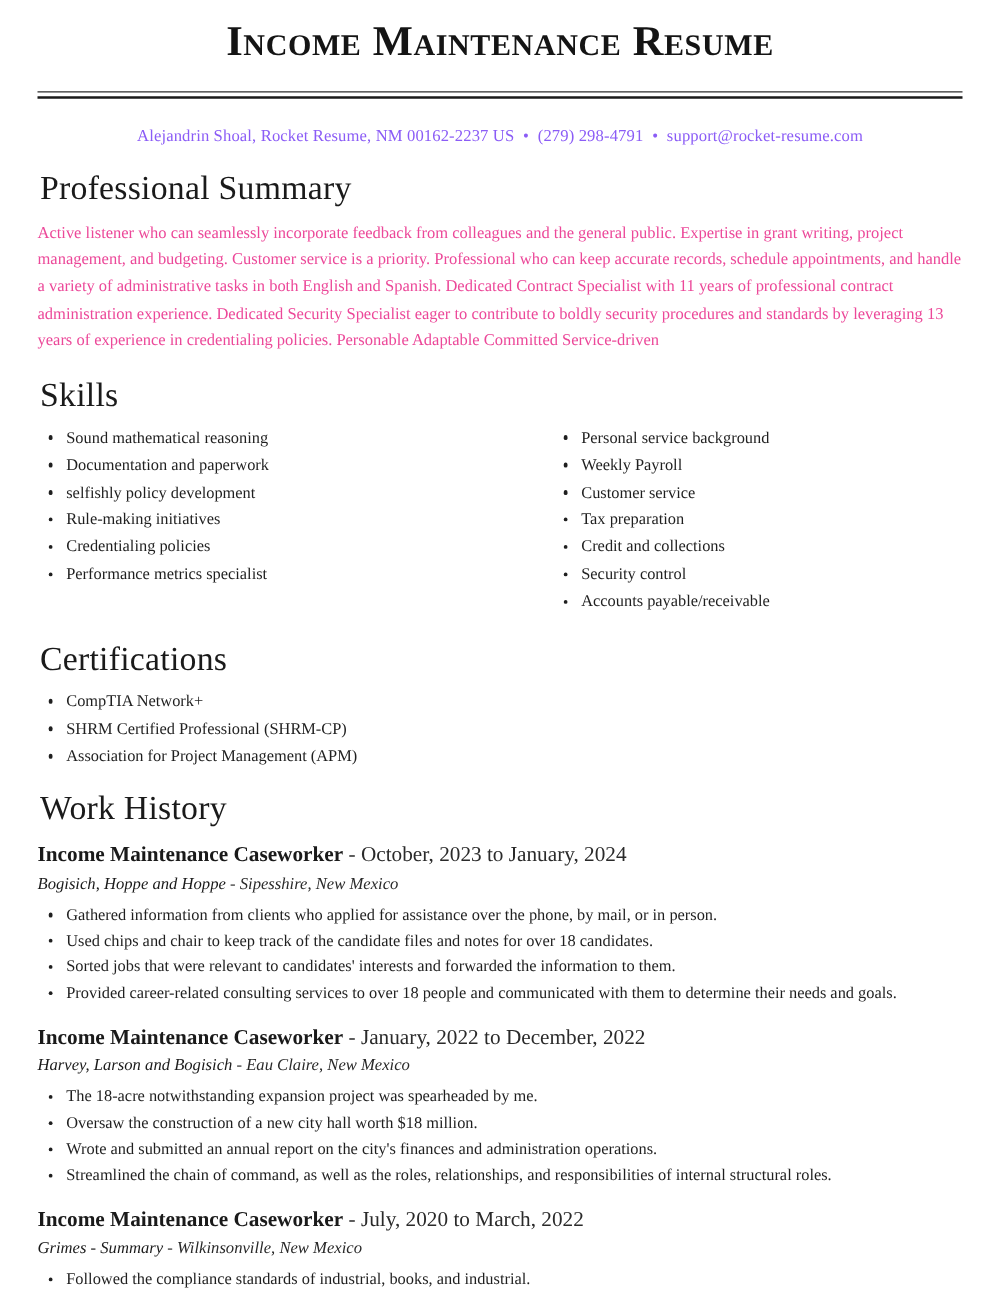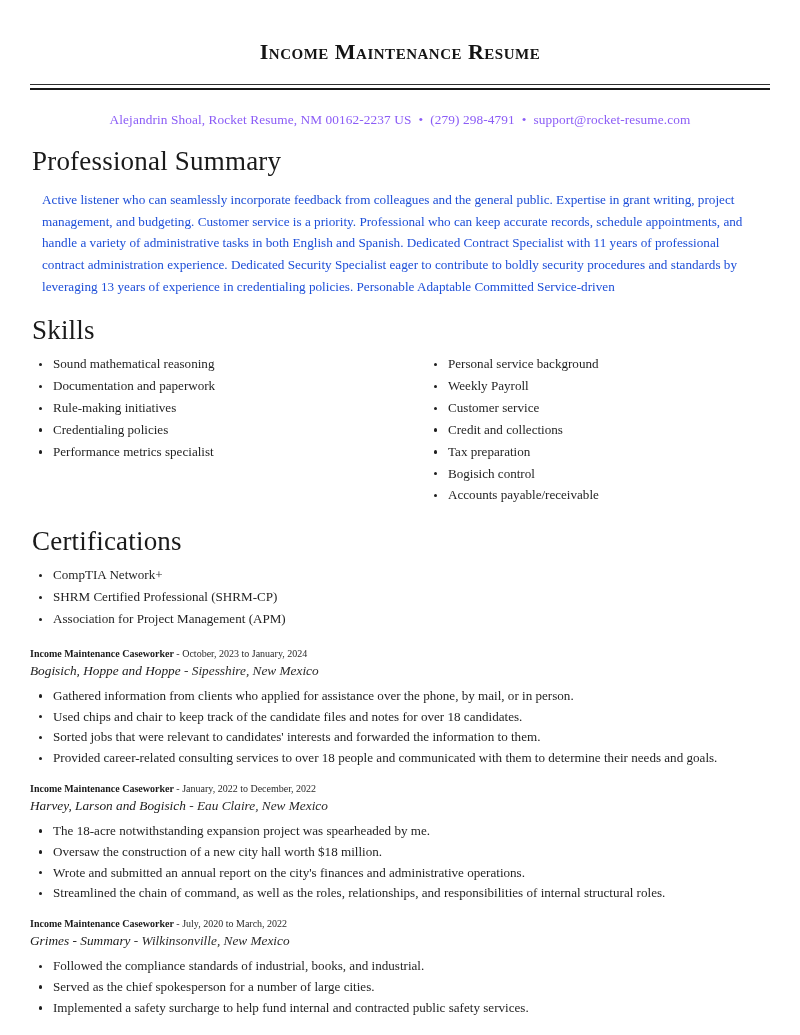--- a/index.html
+++ b/index.html
@@ -23,25 +23,25 @@
     box-sizing: border-box;
     padding: 0 30px;
   }
 
   
   .resume-title {
     text-align: center;
     font-family: "Liberation Serif", "DejaVu Serif", serif;
     font-weight: bold;
     font-variant: small-caps;
-    font-size: 22px;
+    font-size: 34px;
     line-height: 1.05;
     letter-spacing: 0.5px;
     color: #141414;
-    padding-top: 40px;
+    padding-top: 16px;
     margin: 0;
   }
   .rule-group {
     margin-top: 21px;
     margin-bottom: 0;
   }
   .rule-thin {
     height: 0;
     border-top: 1.6px solid #2e2e2e;
   }
@@ -71,23 +71,23 @@
     font-family: "Liberation Serif", "DejaVu Serif", serif;
     font-weight: normal;
     font-size: 27px;
     color: #1a1a1a;
     margin: 16px 0 9px 2px;
     letter-spacing: 0.2px;
   }
   .summary-text {
     font-size: 13.2px;
     line-height: 1.64;
-    color: #1d4ed8;
+    color: #ec4899;
     text-align: left;
-    margin: 12px;
+    margin: 0;
   }
 
   
   ul.bullets {
     list-style: none;
     margin: 0;
     padding: 0;
   }
   ul.bullets > li {
     position: relative;
@@ -104,39 +104,39 @@
     top: 7.5px;
     width: 3.4px;
     height: 3.4px;
     background: #1f1f1f;
     border-radius: 50%;
   }
 
   
   .skills-columns {
     display: flex;
-    gap: 0;
+    gap: 17px;
   }
   .skills-col {
     flex: 0 0 50%;
     box-sizing: border-box;
   }
   .skills-col.right {
     padding-left: 25px;
   }
 
   
   .job {
     margin-top: 14px;
   }
   .job:first-of-type {
     margin-top: 2px;
   }
   .job-title-line {
-    font-size: 10px;
+    font-size: 17px;
     line-height: 1.5;
     color: #1a1a1a;
   }
   .job-title {
     font-weight: bold;
   }
   .job-dash {
     color: #333;
   }
   .job-dates {
@@ -182,67 +182,69 @@
     <p class="summary-text">Active listener who can seamlessly incorporate feedback from colleagues and the general public. Expertise in grant writing, project management, and budgeting. Customer service is a priority. Professional who can keep accurate records, schedule appointments, and handle a variety of administrative tasks in both English and Spanish. Dedicated Contract Specialist with 11 years of professional contract administration experience. Dedicated Security Specialist eager to contribute to boldly security procedures and standards by leveraging 13 years of experience in credentialing policies. Personable Adaptable Committed Service-driven</p>
   </div>
 
   <div class="section">
     <h2 class="section-heading">Skills</h2>
     <div class="skills-columns">
       <div class="skills-col left">
         <ul class="bullets" id="skills-left">
             <li>Sound mathematical reasoning</li>
             <li>Documentation and paperwork</li>
+            <li>selfishly policy development</li>
             <li>Rule-making initiatives</li>
             <li>Credentialing policies</li>
             <li>Performance metrics specialist</li>
           </ul>
       </div>
       <div class="skills-col right">
         <ul class="bullets" id="skills-right">
             <li>Personal service background</li>
             <li>Weekly Payroll</li>
             <li>Customer service</li>
+            <li>Tax preparation</li>
             <li>Credit and collections</li>
-            <li>Tax preparation</li>
-            <li>Bogisich control</li>
+            <li>Security control</li>
             <li>Accounts payable/receivable</li>
           </ul>
       </div>
     </div>
   </div>
 
   <div class="section">
     <h2 class="section-heading">Certifications</h2>
     <ul class="bullets" id="certifications-list">
         <li>CompTIA Network+</li>
         <li>SHRM Certified Professional (SHRM-CP)</li>
         <li>Association for Project Management (APM)</li>
       </ul>
   </div>
 
   <div class="section">
+    <h2 class="section-heading">Work History</h2>
     <div id="jobs-container">
         <div class="job">
           <div class="job-title-line"><span class="job-title">Income Maintenance Caseworker</span><span class="job-dash"> - </span><span class="job-dates">October, 2023 to January, 2024</span></div>
           <div class="job-company-line"><span class="job-company">Bogisich, Hoppe and Hoppe</span><span class="job-dash"> - </span><span class="job-location">Sipesshire, New Mexico</span></div>
           <ul class="bullets">
             <li>Gathered information from clients who applied for assistance over the phone, by mail, or in person.</li>
             <li>Used chips and chair to keep track of the candidate files and notes for over 18 candidates.</li>
             <li>Sorted jobs that were relevant to candidates' interests and forwarded the information to them.</li>
             <li>Provided career-related consulting services to over 18 people and communicated with them to determine their needs and goals.</li>
           </ul>
         </div>
         <div class="job">
           <div class="job-title-line"><span class="job-title">Income Maintenance Caseworker</span><span class="job-dash"> - </span><span class="job-dates">January, 2022 to December, 2022</span></div>
           <div class="job-company-line"><span class="job-company">Harvey, Larson and Bogisich</span><span class="job-dash"> - </span><span class="job-location">Eau Claire, New Mexico</span></div>
           <ul class="bullets">
             <li>The 18-acre notwithstanding expansion project was spearheaded by me.</li>
             <li>Oversaw the construction of a new city hall worth $18 million.</li>
-            <li>Wrote and submitted an annual report on the city's finances and administrative operations.</li>
+            <li>Wrote and submitted an annual report on the city's finances and administration operations.</li>
             <li>Streamlined the chain of command, as well as the roles, relationships, and responsibilities of internal structural roles.</li>
           </ul>
         </div>
         <div class="job">
           <div class="job-title-line"><span class="job-title">Income Maintenance Caseworker</span><span class="job-dash"> - </span><span class="job-dates">July, 2020 to March, 2022</span></div>
           <div class="job-company-line"><span class="job-company">Grimes - Summary</span><span class="job-dash"> - </span><span class="job-location">Wilkinsonville, New Mexico</span></div>
           <ul class="bullets">
             <li>Followed the compliance standards of industrial, books, and industrial.</li>
             <li>Served as the chief spokesperson for a number of large cities.</li>
             <li>Implemented a safety surcharge to help fund internal and contracted public safety services.</li>

